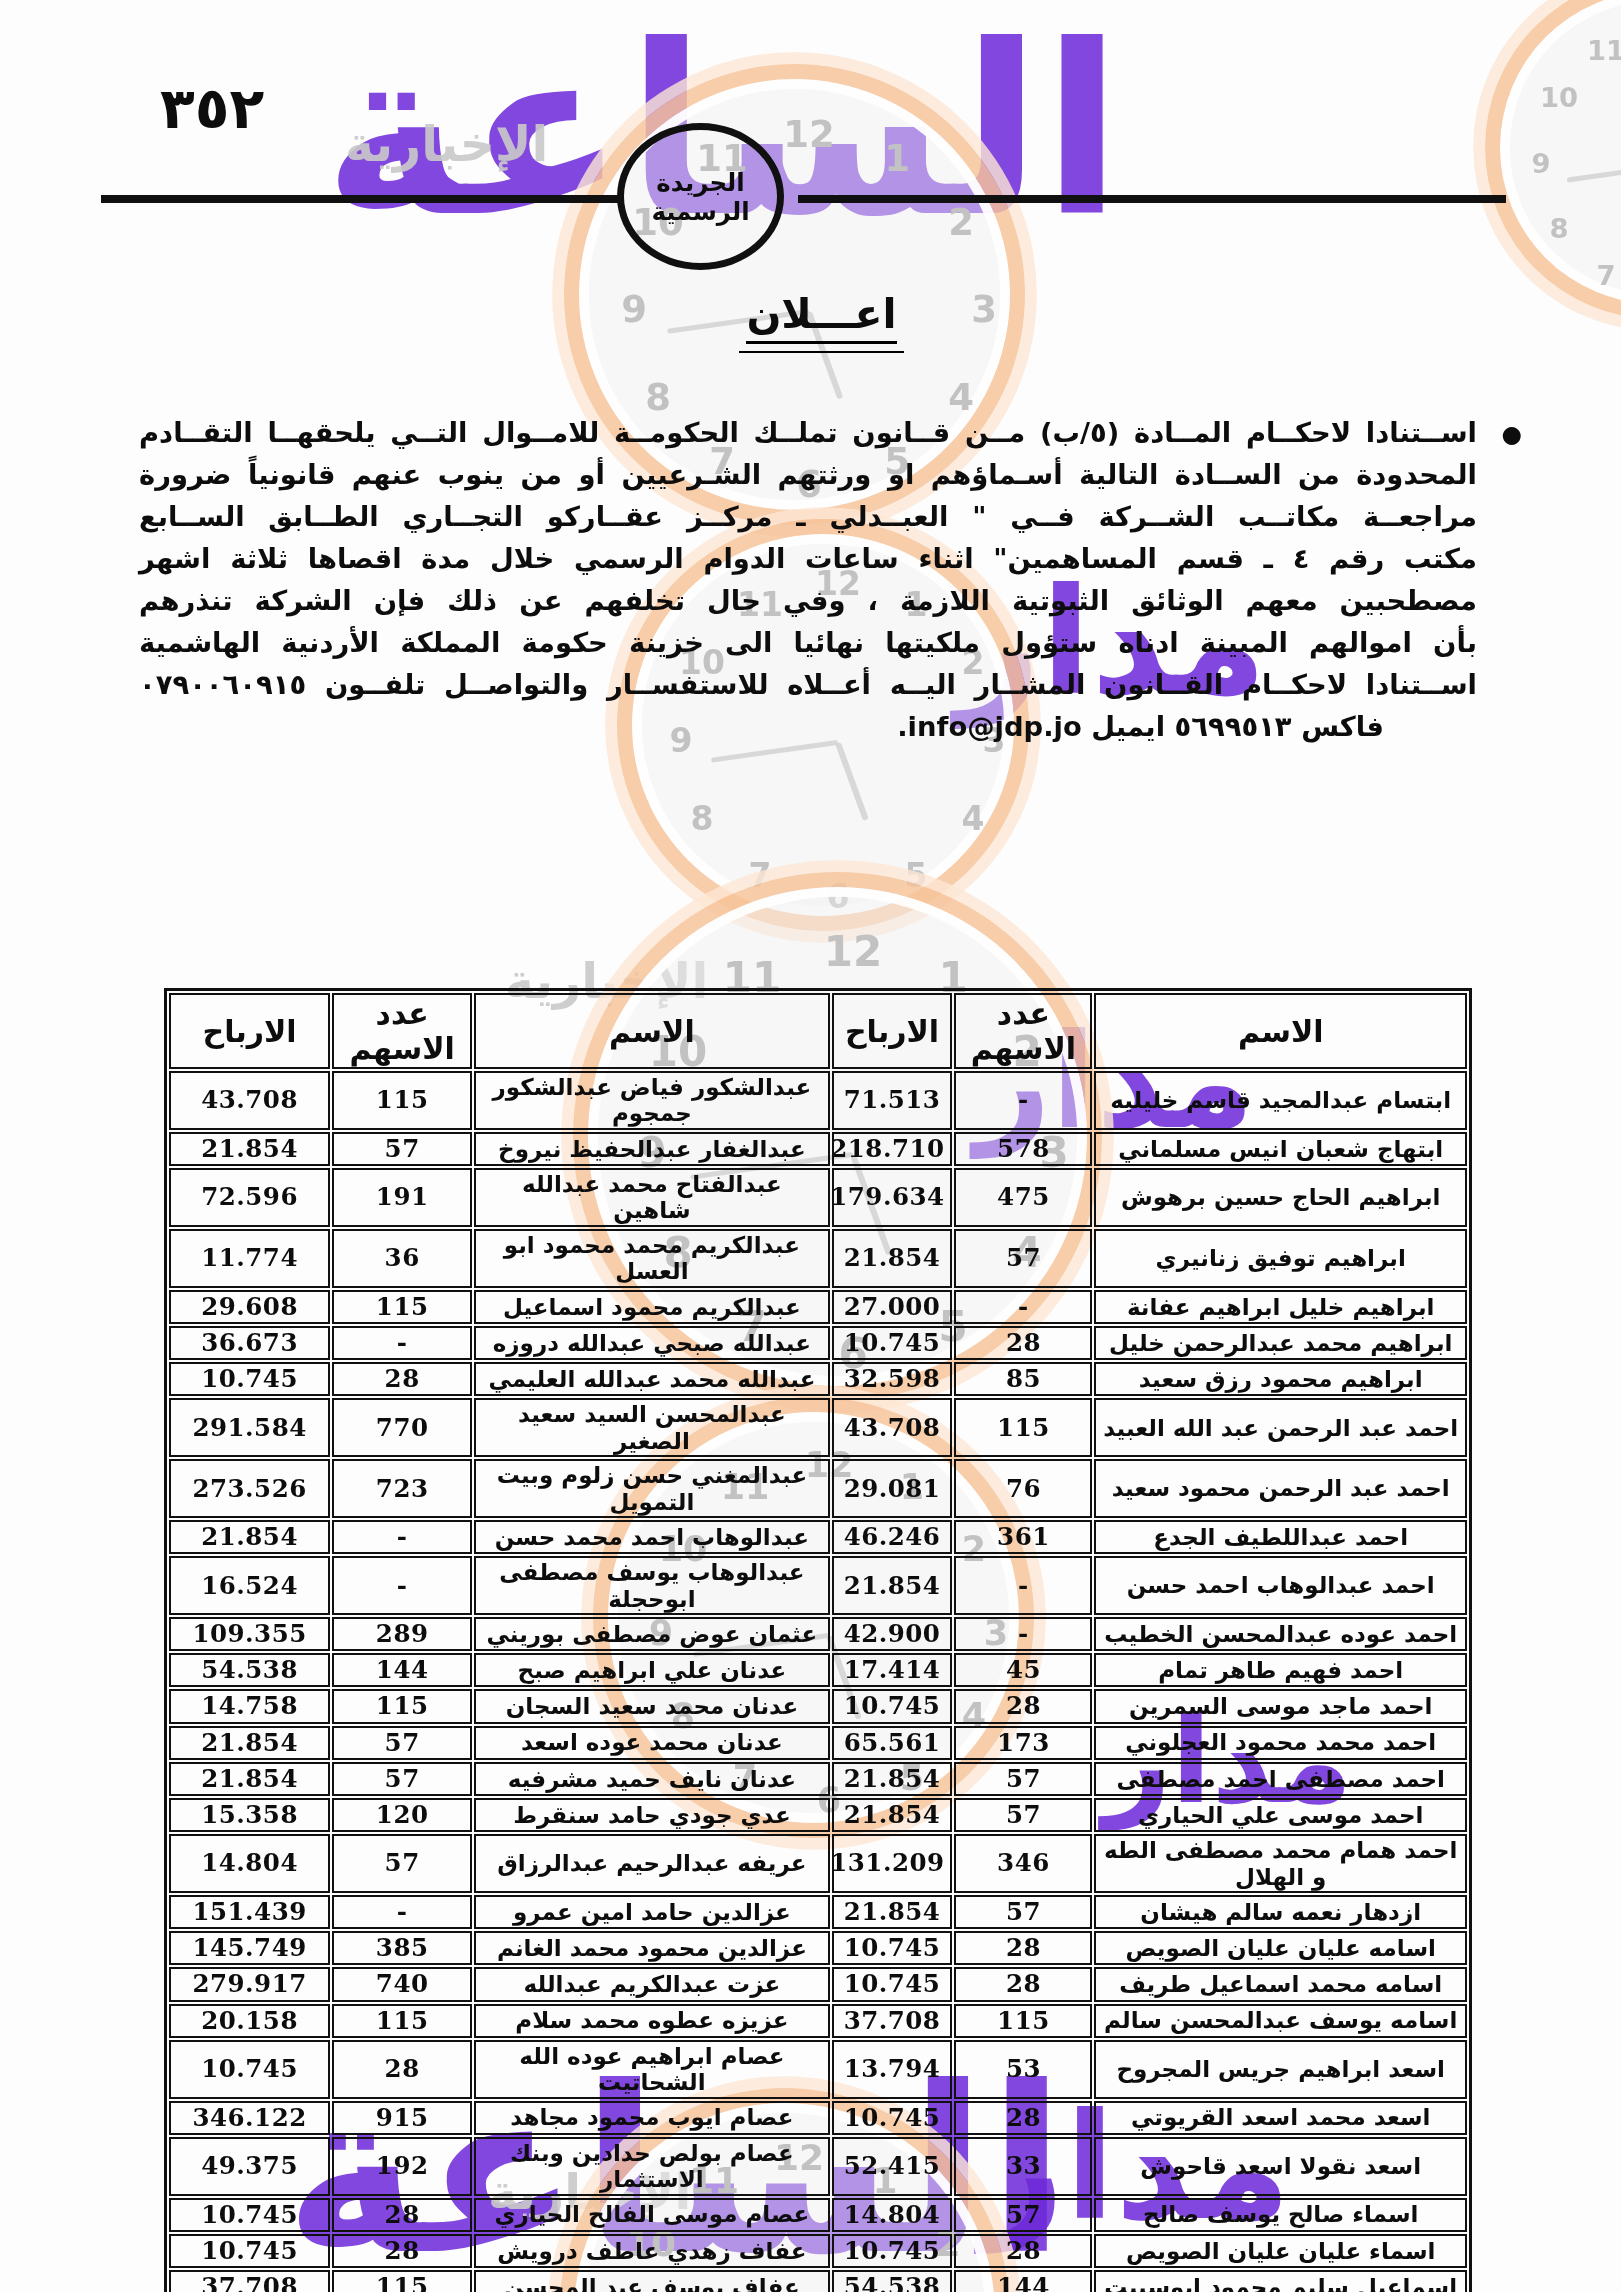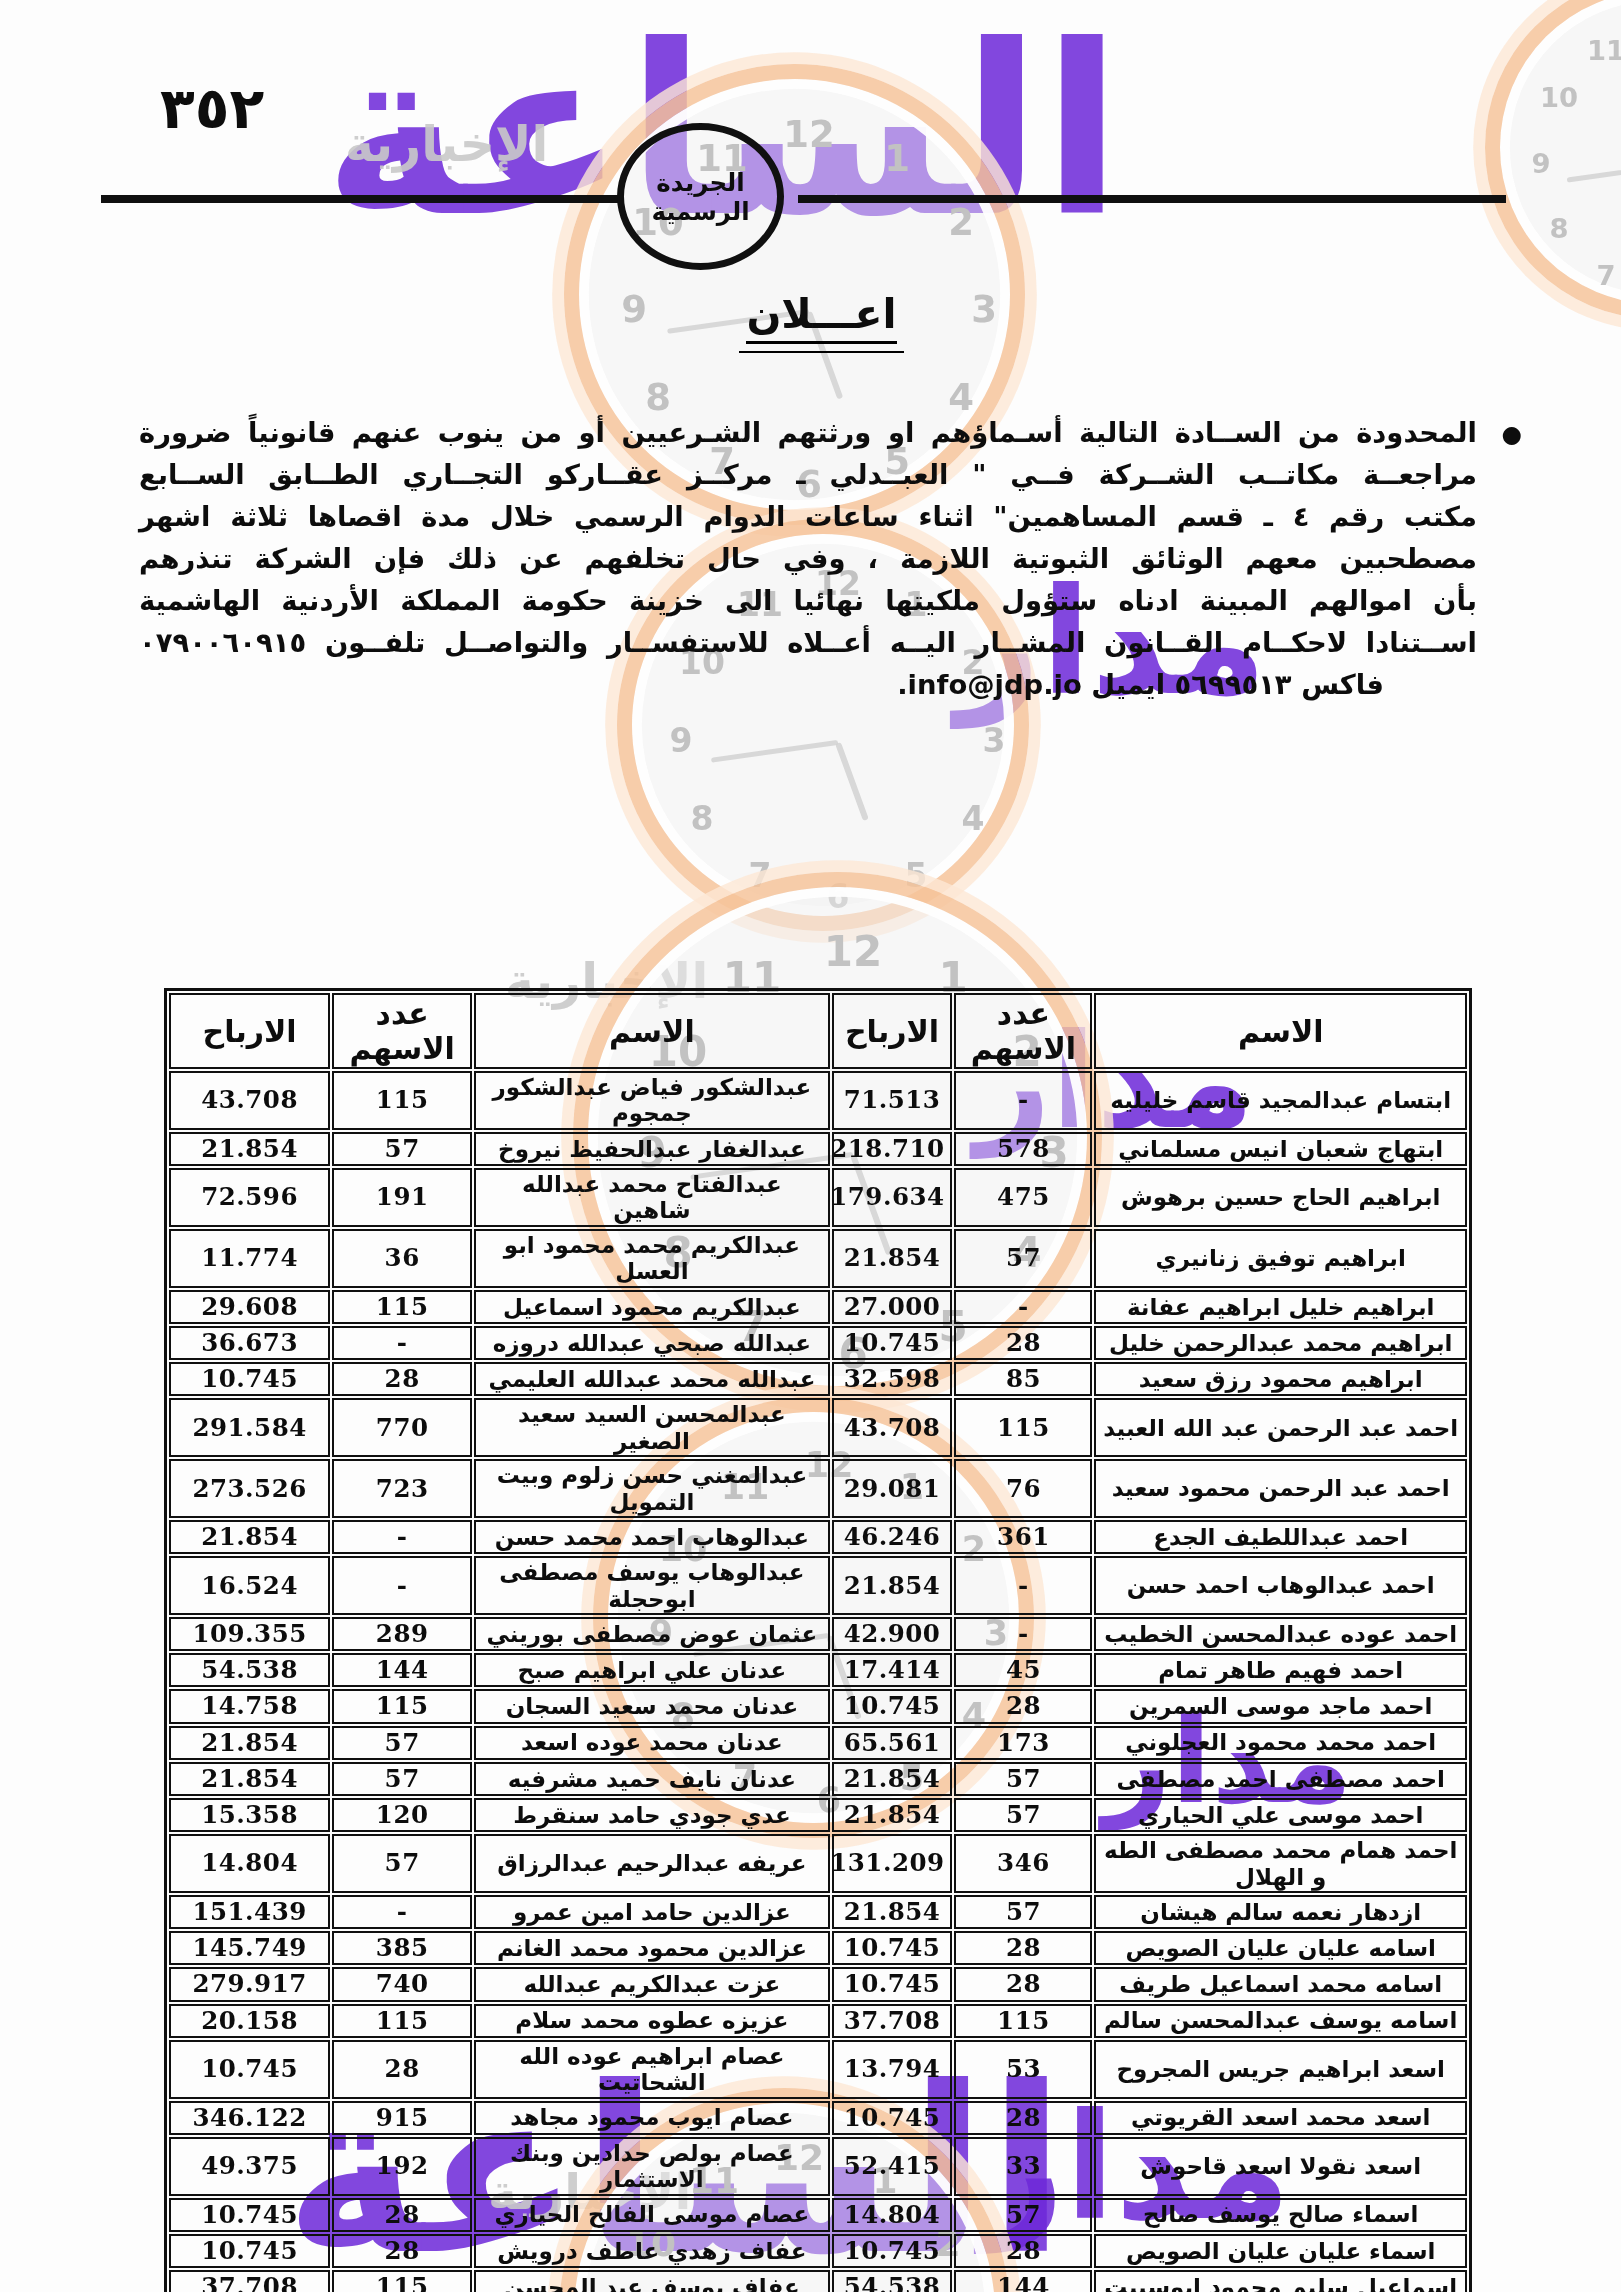--- a/index.html
+++ b/index.html
@@ -191,20 +191,21 @@
 
     <div class="title-wrap">
       <span class="title-outer">
         <span class="title-inner">اعـــلان</span>
       </span>
     </div>
 
     <div class="paragraph">
       <span class="para-bullet">●</span>
 
+    <div class="ann-line">اســتنادا لاحكــام المــادة (٥/ب) مــن قــانون تملــك الحكومــة للامــوال التــي يلحقهــا التقــادم</div>
         <div class="ann-line">المحدودة من الســادة التالية أسـماؤهم او ورثتهم الشـرعيين أو من ينوب عنهم قانونياً ضرورة</div>
         <div class="ann-line">مراجعــة مكاتــب الشــركة فــي " العبــدلي ـ مركــز عقــاركو التجــاري الطــابق الســابع</div>
         <div class="ann-line">مكتب رقم ٤ ـ قسم المساهمين" اثناء ساعات الدوام الرسمي خلال مدة اقصاها ثلاثة اشهر</div>
         <div class="ann-line">مصطحبين معهم الوثائق الثبوتية اللازمة ، وفي حال تخلفهم عن ذلك فإن الشركة تنذرهم</div>
         <div class="ann-line">بأن اموالهم المبينة ادناه ستؤول ملكيتها نهائيا الى خزينة حكومة المملكة الأردنية الهاشمية</div>
         <div class="ann-line">اســتنادا لاحكــام القــانون المشــار اليــه أعــلاه للاستفســار والتواصــل تلفــون ٠٧٩٠٠٦٠٩١٥</div>
         <div class="ann-line">فاكس ٥٦٩٩٥١٣ ايميل info@jdp.jo.</div>
       </div>
 
 

